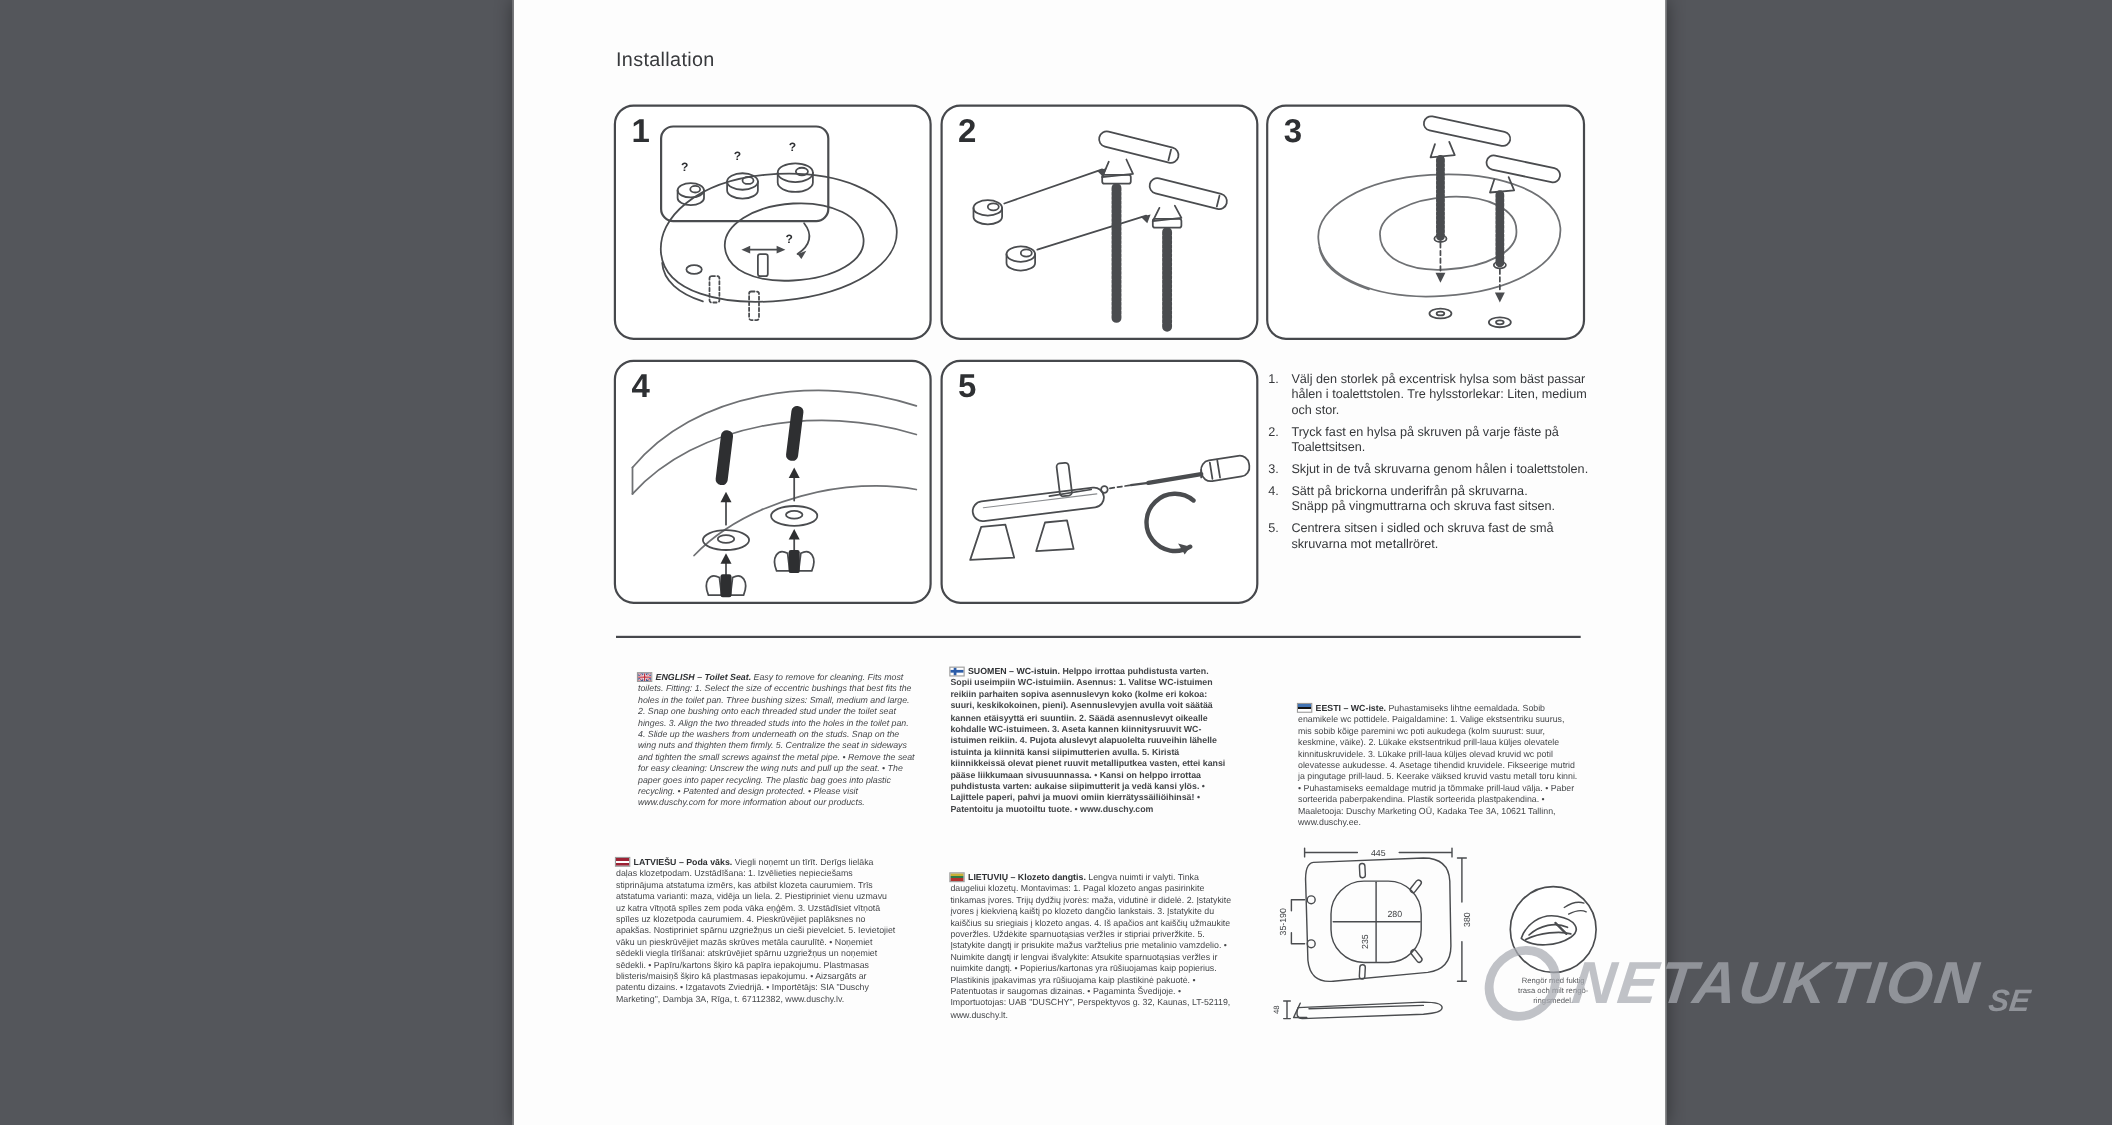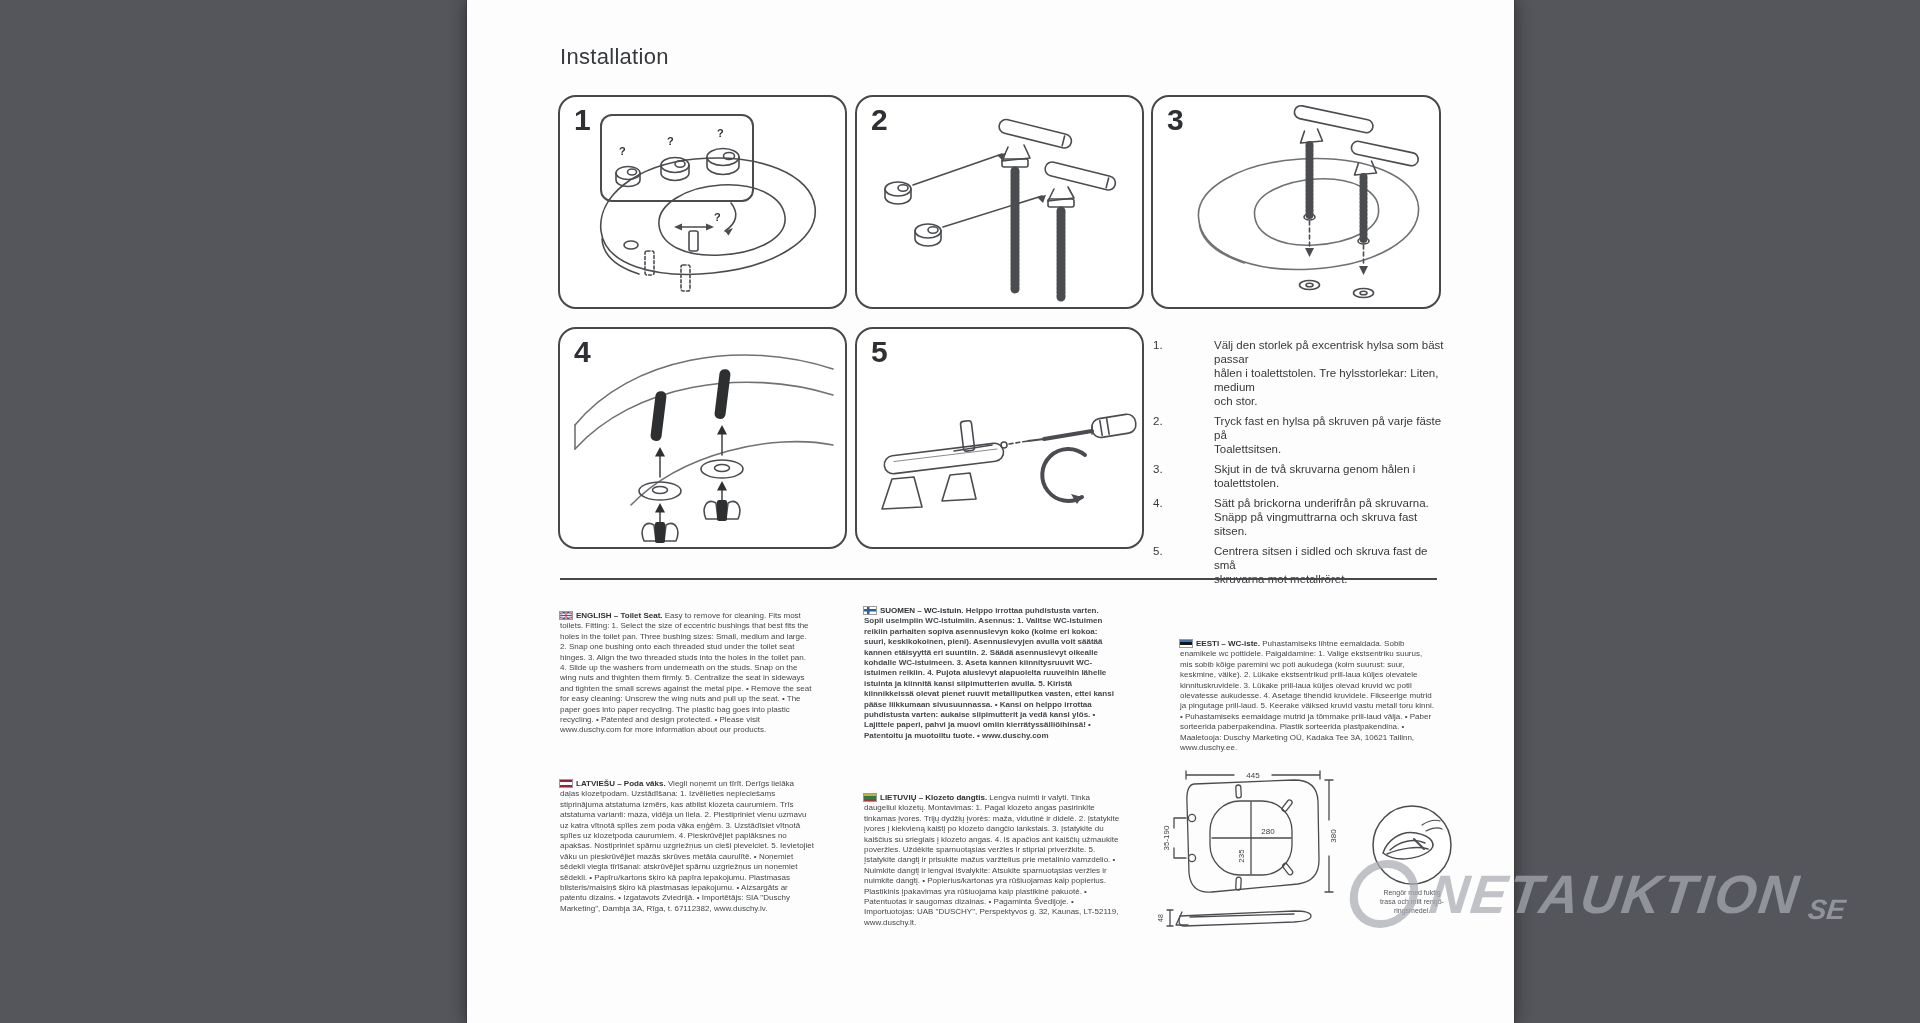--- a/index.html
+++ b/index.html
@@ -1,47 +1,47 @@
 <!DOCTYPE html>
 <html><head>
 <meta charset="utf-8">
 <style>
   html,body{margin:0;padding:0;background:#54565b;}
   #stage{position:relative;width:1920px;height:1023px;overflow:hidden;
          font-family:"Liberation Sans",sans-serif;color:#3d3f42;}
   .page{position:absolute;left:466px;top:0;width:1047px;height:1023px;background:#fdfdfd;
         border-left:1px solid #3c3e42;border-right:1px solid #3c3e42;
         box-shadow:0 0 16px rgba(0,0,0,.45);}
-  .doc-title{position:absolute;left:560px;top:44px;font-size:22px;color:#37393c;letter-spacing:.3px;}
+  .doc-title{position:absolute;left:560px;top:44px;font-size:18px;color:#37393c;letter-spacing:.3px;}
   .panel{position:absolute;background:#fff;border:2px solid #46484c;border-radius:18px;}
   .panel svg{position:absolute;left:0;top:0;width:100%;height:100%;}
   .panel-num{position:absolute;left:14px;top:6px;font-size:30px;font-weight:bold;color:#2e3033;}
   .p1{left:558px;top:95px;width:285px;height:210px;}
   .p2{left:855px;top:95px;width:285px;height:210px;}
   .p3{left:1151px;top:95px;width:286px;height:210px;}
   .p4{left:558px;top:327px;width:285px;height:218px;}
   .p5{left:855px;top:327px;width:285px;height:218px;}
   .sv-list{position:absolute;left:1153px;top:338px;width:292px;font-size:11.5px;line-height:14px;color:#36383b;}
   .sv-item{display:flex;gap:6px;margin-bottom:6px;}
   .sv-num{width:15px;flex:none;}
-  .sv-text{white-space:pre-line;margin-left:40px;}
+  .sv-text{white-space:pre-line;}
   .sv-outro{margin-top:12px;}
   .divider{position:absolute;left:560px;top:578px;width:877px;height:2px;background:#46484c;}
   .lang{position:absolute;font-size:8px;line-height:10.4px;color:#45474a;}
   .lang b{color:#2f3134;}
   .flag{display:inline-block;width:12px;height:7px;margin-right:4px;vertical-align:-1px;
         outline:0.5px solid #9a9a9a;}
   .flag svg{display:block;width:12px;height:7px;}
   .flag-fi{background:
      linear-gradient(#2d5da9 0 0) no-repeat 3px 0/2.5px 100%,
      linear-gradient(#2d5da9 0 0) no-repeat 0 2.2px/100% 2.5px,#fff;}
   .flag-ee{background:linear-gradient(#4173b3 0 33%,#141414 33% 66%,#fff 66% 100%);}
   .flag-lv{background:linear-gradient(#9d2235 0 33%,#fff 33% 66%,#9d2235 66% 100%);}
   .flag-lt{background:linear-gradient(#c9b037 0 33%,#2f7a46 33% 66%,#b2332f 66% 100%);}
-  .lang-en{left:560px;top:611px;width:252px;}
+  .lang-en{left:580px;top:611px;width:252px;font-style:italic;}
   .lang-fi{left:864px;top:606px;width:252px;font-weight:bold;}
   .lang-et{left:1180px;top:611px;width:254px;margin-top:28px;}
   .lang-lv{left:560px;top:779px;width:254px;}
   .lang-lt{left:864px;top:793px;width:256px;}
   .dim-figure{position:absolute;left:1146px;top:768px;width:204px;height:170px;}
   .clean-figure{position:absolute;left:1370px;top:803px;width:84px;height:84px;}
   .clean-caption{position:absolute;left:1364px;top:888px;width:96px;text-align:center;
                  font-size:7px;line-height:9.2px;color:#55575a;}
   .watermark{position:absolute;left:1350px;top:860px;display:flex;align-items:center;gap:12px;
              z-index:20;color:rgba(168,171,178,.72);transform:skewX(-7deg);}

